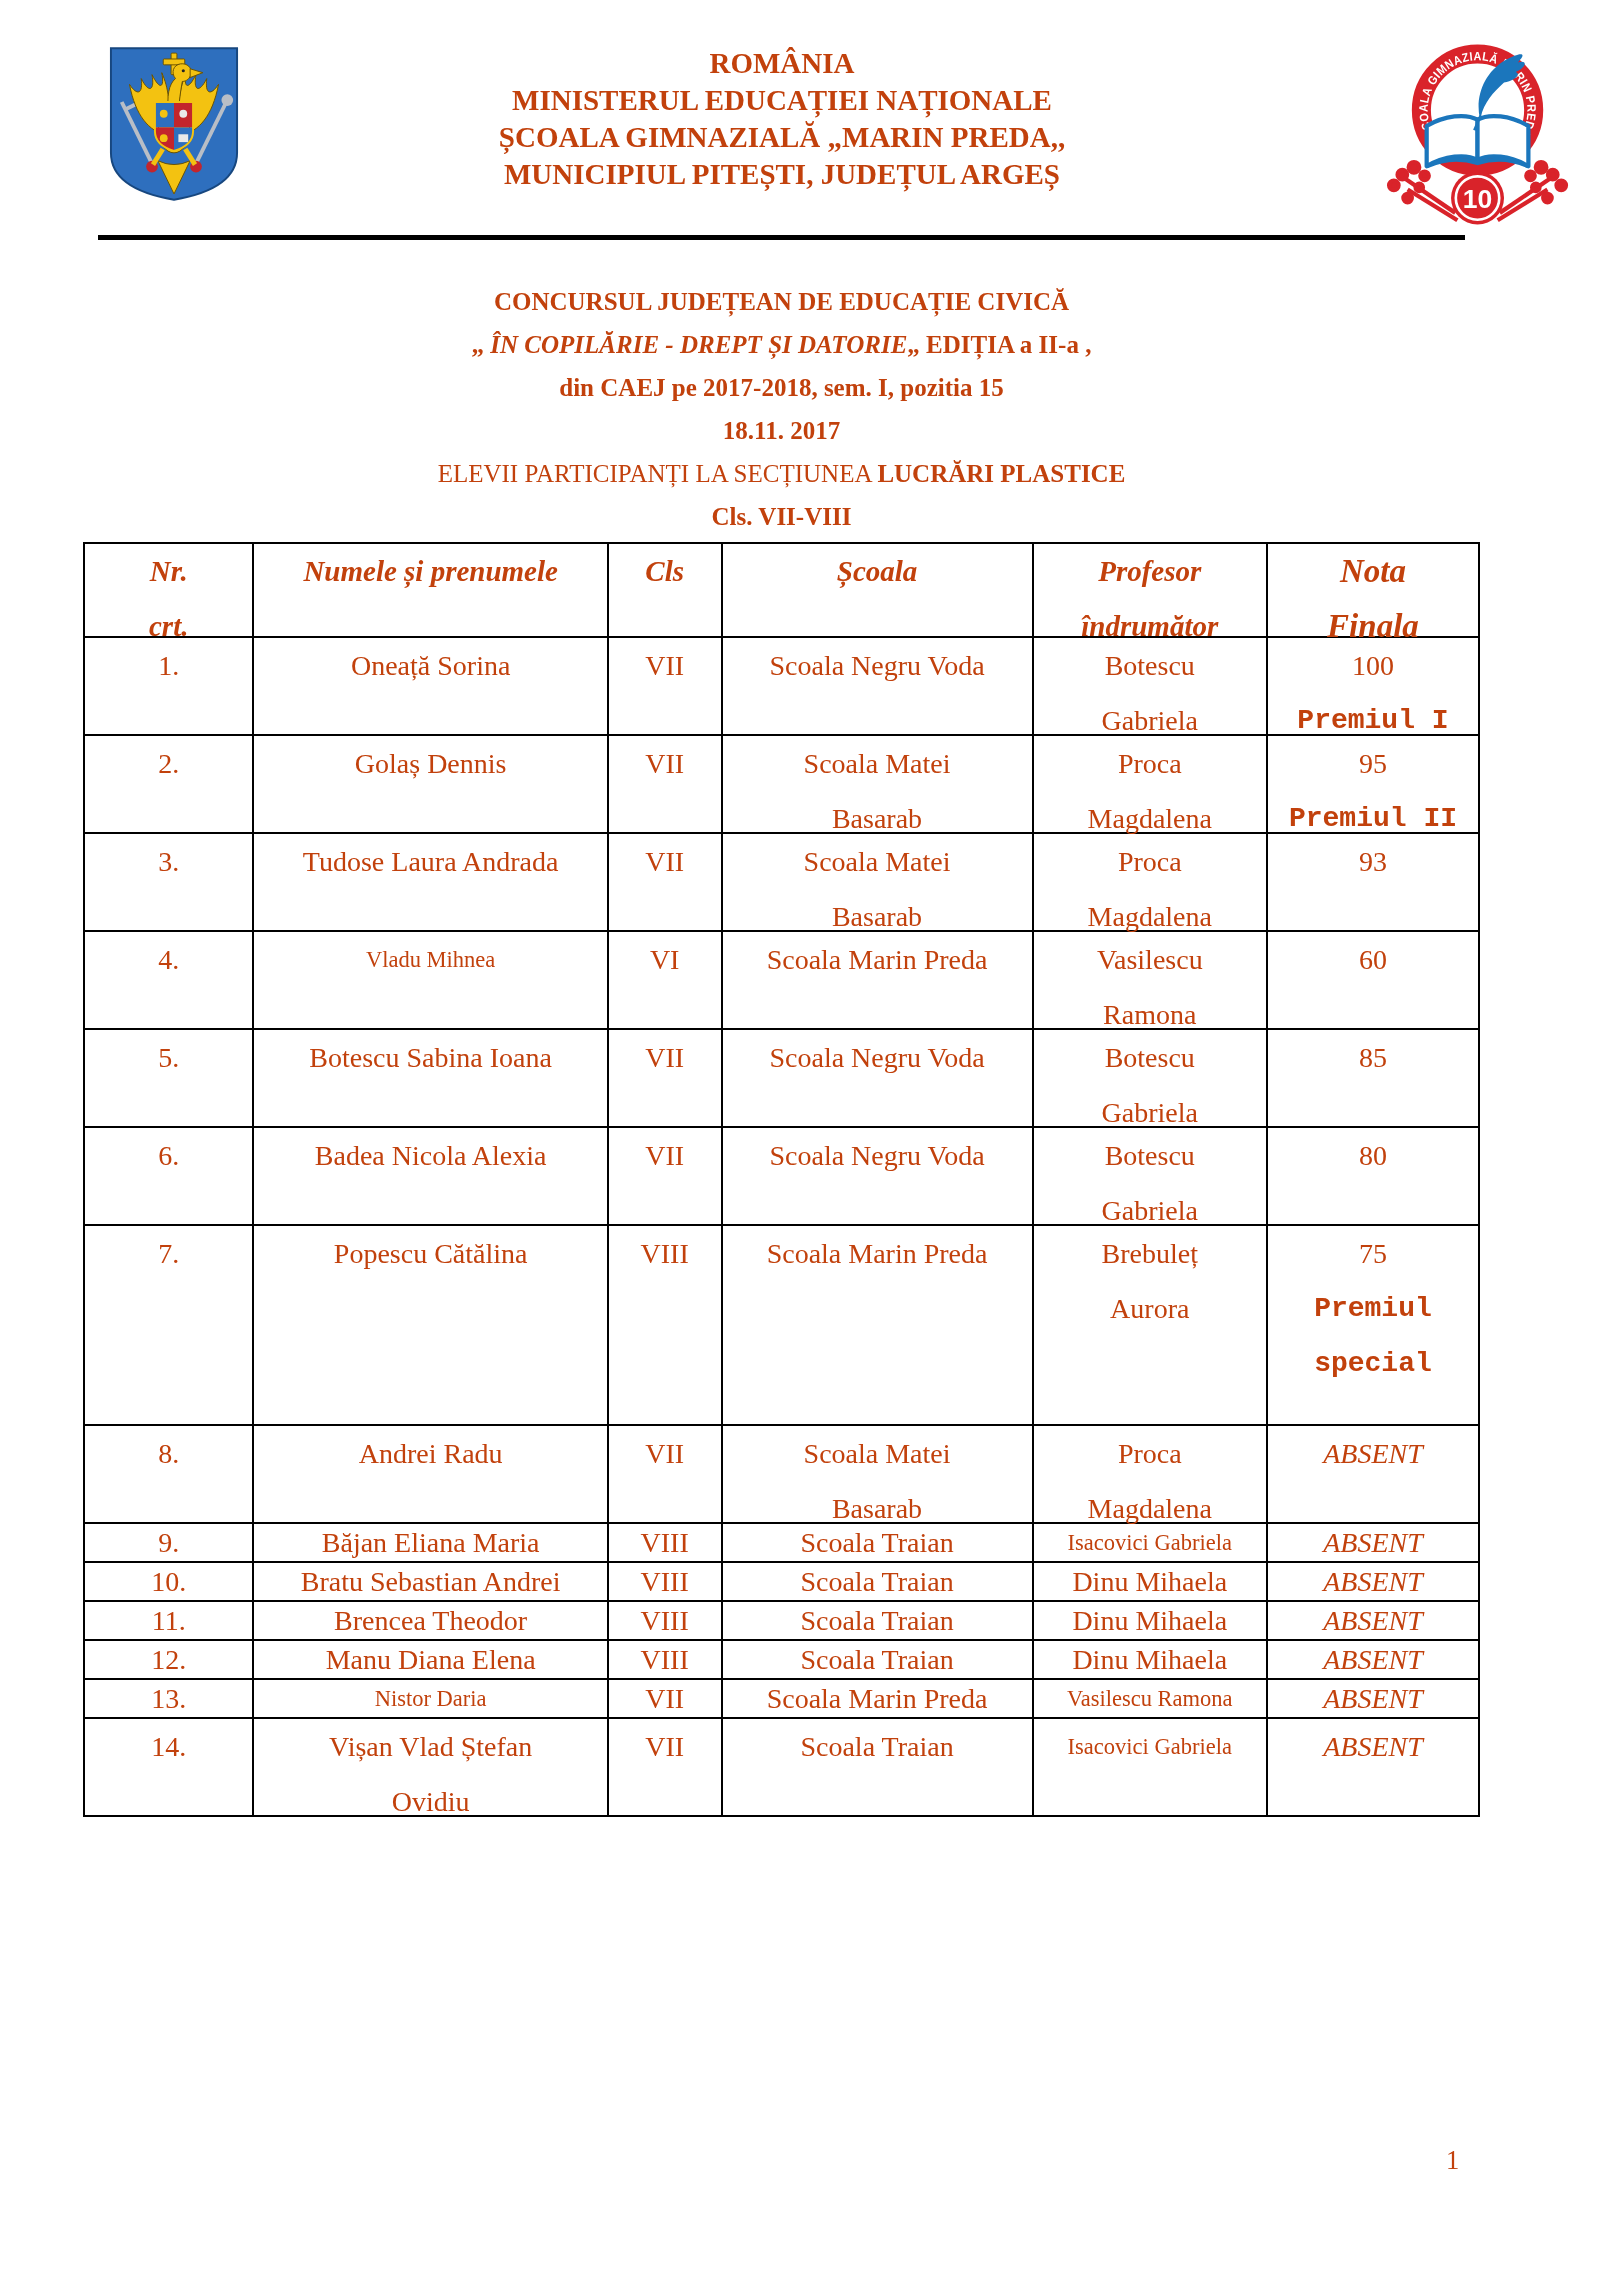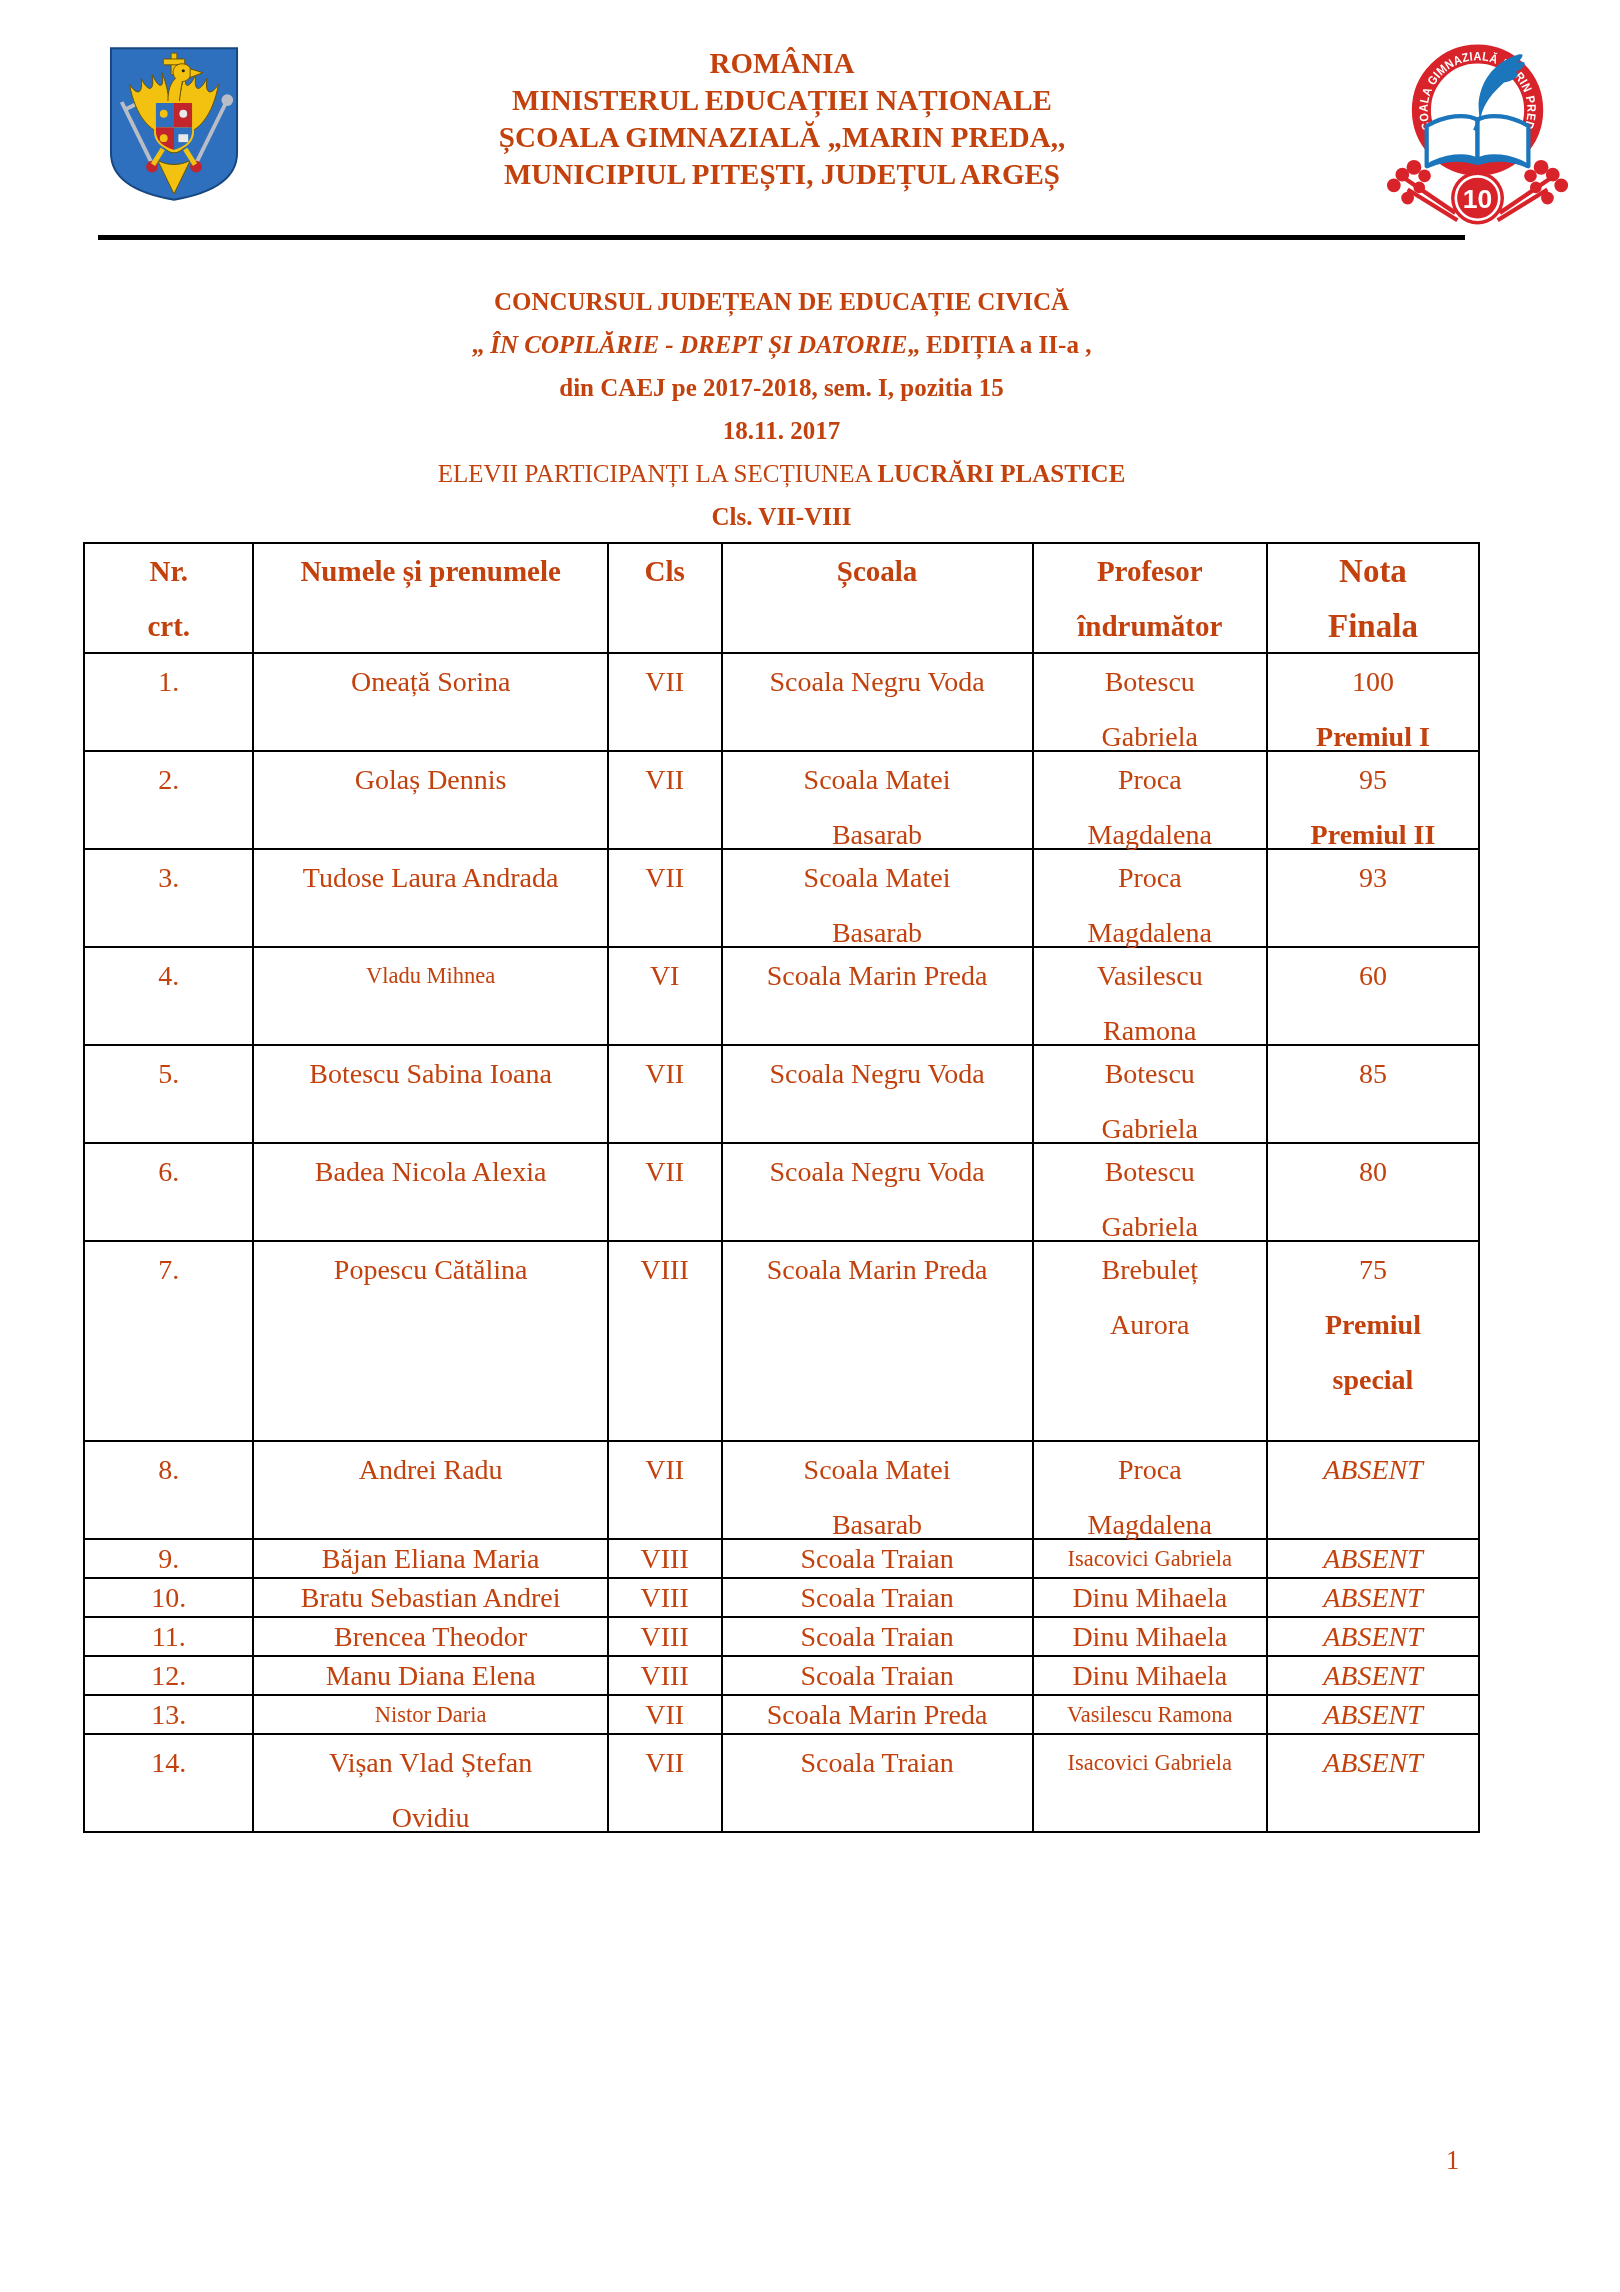--- a/index.html
+++ b/index.html
@@ -26,28 +26,28 @@
   table.results{
     position:absolute;left:83px;top:542px;width:1397px;
     border-collapse:collapse;table-layout:fixed;
   }
   table.results th,table.results td{
     border:2px solid #000;border-top-width:2.9px;border-bottom-width:2.9px;
     padding:0;text-align:center;vertical-align:top;white-space:pre-line;
   }
   table.results{border:2.9px solid #000;}
   thead th{font-size:29px;font-weight:bold;}
-  thead th .cell{height:108px;line-height:55px;}
+  thead th .cell{height:92px;line-height:55px;font-style:italic;}
   thead th.nota-h{font-size:33px;}
   tbody td{font-size:28px;}
   tr.tall  td .cell{height:96px;line-height:55px;}
   tr.xtall td .cell{height:198px;line-height:55px;}
   tr.compact td{vertical-align:middle;}
   tr.compact td .cell{height:37px;line-height:37px;}
-  .premiu{font-weight:bold;}
+  .premiu{font-weight:bold;font-family:Liberation Mono, monospace;}
   .absent{font-style:italic;}
   .small{font-size:22.5px;}
   
   .page-num{position:absolute;left:1446px;top:2145px;font-size:26.5px;}
 </style>
 </head>
 <body>
 
 <div class="page">
 

